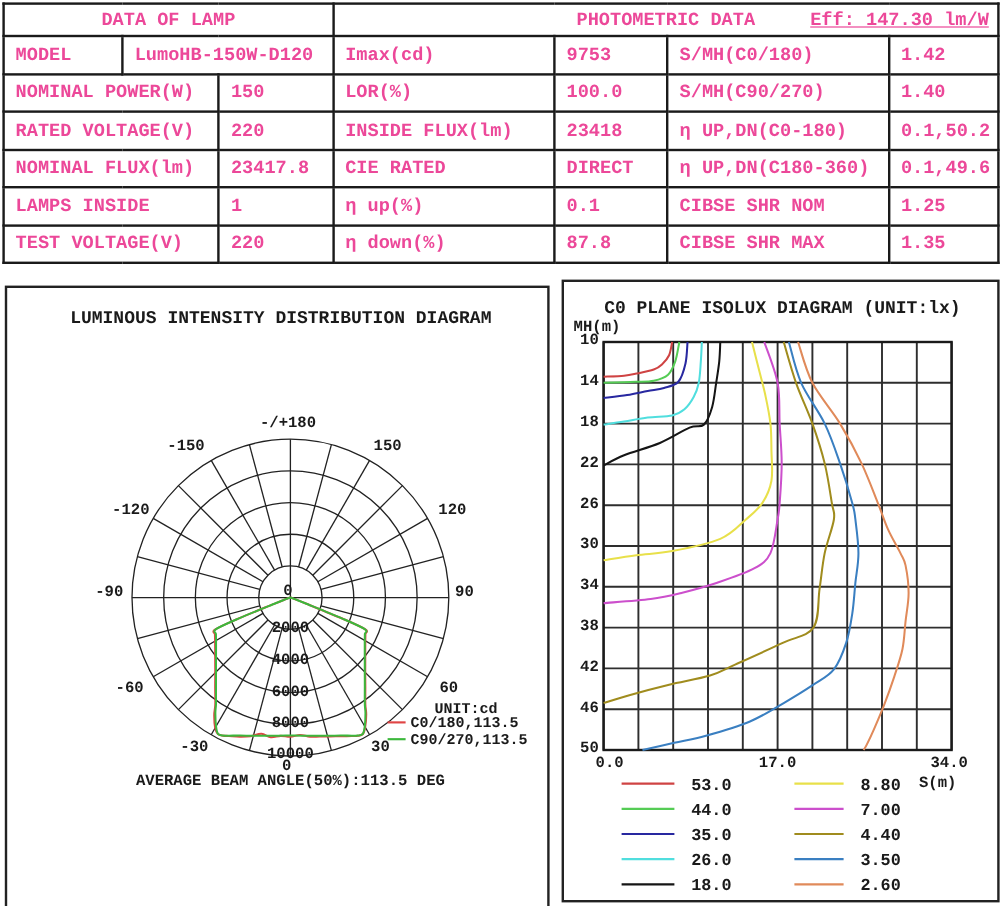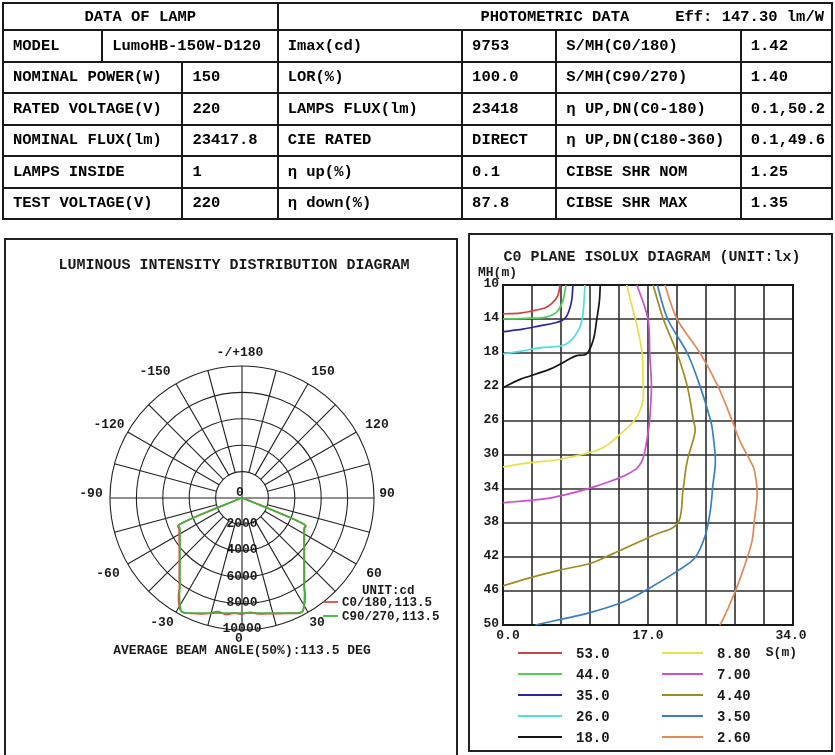--- a/index.html
+++ b/index.html
@@ -1,27 +1,27 @@
 <!DOCTYPE html>
 <html><head>
 <meta charset="utf-8">
 <style>
   html,body{margin:0;padding:0;background:#ffffff;}
   .page{position:relative;width:668px;height:755px;background:#ffffff;
-        font-family:"Liberation Mono","DejaVu Sans Mono",monospace;font-weight:700;color:#000000;}
+        font-family:"Liberation Mono","DejaVu Sans Mono",monospace;font-weight:700;color:#ec4899;}
   
   table.datatable{position:absolute;left:2px;top:2px;width:831px;border-collapse:collapse;
         table-layout:fixed;border:2px solid #1a1a1a;}
   table.datatable td{border:2px solid #1a1a1a;font-size:15.5px;white-space:nowrap;overflow:hidden;
         padding:0 0 0 9px;vertical-align:middle;}
   tr.hrow td{height:25px;text-align:center;padding:0;}
   tr.drow td{height:29.5px;}
   td.hcell{position:relative;}
   .hc-center{display:inline-block;}
-  .hc-eff{position:absolute;right:7px;top:50%;transform:translateY(-50%);}
+  .hc-eff{position:absolute;right:7px;top:50%;transform:translateY(-50%);text-decoration:underline;}
   td.small{font-size:13px;}
   
   .panel{position:absolute;border:2px solid #222;background:#fff;}
   .panel-left{left:4px;top:238px;width:450px;height:515px;}
   .panel-right{left:468px;top:233px;width:361px;height:515px;}
   svg{display:block;}
   svg text{font-family:"Liberation Mono","DejaVu Sans Mono",monospace;font-weight:700;fill:#1a1a1a;}
   .t15{font-size:15px;}
   .t13{font-size:13px;}
   .t12{font-size:12.5px;}
@@ -62,21 +62,21 @@
       <td colspan="2">NOMINAL POWER(W)</td>
       <td>150</td>
       <td>LOR(%)</td>
       <td>100.0</td>
       <td>S/MH(C90/270)</td>
       <td>1.40</td>
     </tr>
     <tr class="drow">
       <td colspan="2">RATED VOLTAGE(V)</td>
       <td>220</td>
-      <td>LAMPS FLUX(lm)</td>
+      <td>INSIDE FLUX(lm)</td>
       <td>23418</td>
       <td>η UP,DN(C0-180)</td>
       <td class="small">0.1,50.2</td>
     </tr>
     <tr class="drow">
       <td colspan="2">NOMINAL FLUX(lm)</td>
       <td>23417.8</td>
       <td>CIE RATED</td>
       <td>DIRECT</td>
       <td>η UP,DN(C180-360)</td>

